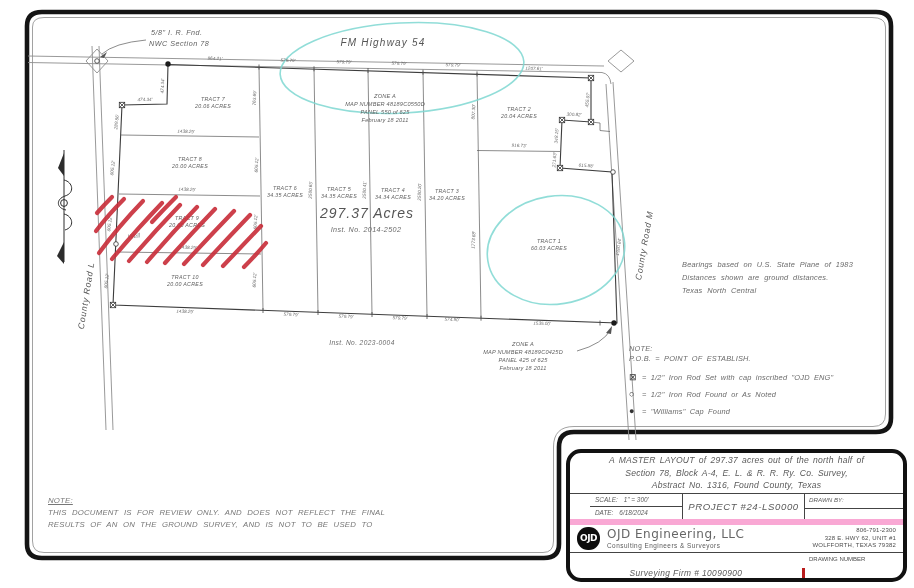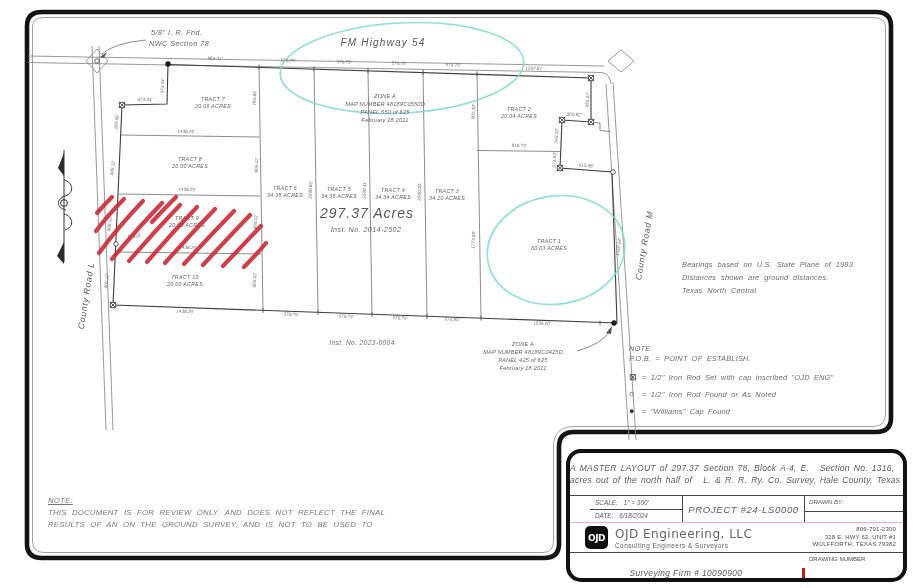--- a/index.html
+++ b/index.html
@@ -35,37 +35,37 @@
   .legend .lg-pob{margin-bottom:9px;}
   .legend .lg-item{display:flex;align-items:center;margin-bottom:7px;}
   .legend .lg-sym{width:13px;font-size:9px;font-style:normal;color:#333;}
   .review{left:48px;top:495px;width:400px;font-size:7.8px;line-height:12px;
           word-spacing:3px;letter-spacing:.2px;color:#777;}
   .review .rv-title{text-decoration:underline;}
   
   .tb{position:absolute;left:566px;top:449px;width:341px;height:133px;background:#fff;
       border:4px solid #111;border-radius:15px;box-sizing:border-box;display:flex;
       flex-direction:column;overflow:hidden;color:#5a5a5a;}
-  .tb-desc{height:44px;border-bottom:1px solid #444;display:flex;flex-direction:row;
+  .tb-desc{height:44px;border-bottom:1px solid #444;display:flex;flex-direction:column;
            align-items:center;justify-content:center;font-style:italic;font-size:8.6px;
            line-height:12.5px;letter-spacing:.2px;word-spacing:1.5px;}
-  .tb-row2{display:flex;height:27px;border-bottom:1px solid #f9a8d4;padding-left:20px;}
+  .tb-row2{display:flex;height:27px;border-bottom:6px solid #f9a8d4;padding-left:20px;}
   .tb-sd{width:93px;border-right:1px solid #444;display:flex;flex-direction:column;box-sizing:border-box;}
   .tb-cell{flex:1;display:flex;align-items:center;gap:6px;padding:0 5px;font-style:italic;font-size:6.4px;}
   .tb-scale{border-bottom:1px solid #444;}
   .tb-project{flex:1;display:flex;align-items:center;justify-content:center;border-right:1px solid #444;
               font-style:italic;font-size:9.6px;letter-spacing:.6px;}
   .tb-drawn{width:98px;display:flex;flex-direction:column;box-sizing:border-box;}
   .tb-drawn-top{flex:1;border-bottom:1px solid #444;font-style:italic;font-size:6.2px;padding:2px 4px;}
   .tb-drawn-bottom{flex:1;}
   .tb-company{height:31px;border-bottom:1px solid #444;display:flex;align-items:center;
               padding:0 7px;gap:7px;box-sizing:border-box;}
-  .tb-logo{width:23px;height:23px;background:#0d0d0d;border-radius:5px;color:#fff;display:flex;
+  .tb-logo{width:23px;height:23px;background:#0d0d0d;border-radius:11px;color:#fff;display:flex;
            align-items:center;justify-content:center;font-weight:bold;font-size:9px;
-           letter-spacing:-.5px;font-family:"DejaVu Sans",sans-serif;margin-left:8px;}
+           letter-spacing:-.5px;font-family:"DejaVu Sans",sans-serif;}
   .tb-names{flex:1;}
   .tb-cname{font-size:12px;letter-spacing:.5px;color:#666;font-family:"DejaVu Sans",sans-serif;}
   .tb-tag{font-size:6.4px;letter-spacing:.5px;margin-top:1px;}
   .tb-addr{width:112px;text-align:right;font-size:6px;line-height:7.6px;letter-spacing:.2px;color:#4d4d4d;}
   .tb-bottom{flex:1;display:flex;}
   .tb-firm{flex:1;display:flex;align-items:center;justify-content:center;border-right:3px solid #b91c1c;
            font-style:italic;font-size:8.4px;letter-spacing:.4px;margin-top:15px;}
   .tb-dnum{width:98px;font-size:6px;padding:3px 4px;box-sizing:border-box;color:#4d4d4d;}
 </style>
 </head>
@@ -298,21 +298,21 @@
 <div class="overlay review">
   <div class="rv-title">NOTE:</div>
   <div>THIS DOCUMENT IS FOR REVIEW ONLY. AND DOES NOT REFLECT THE FINAL</div>
   <div>RESULTS OF AN ON THE GROUND SURVEY, AND IS NOT TO BE USED TO</div>
 </div>
 
 <div class="tb">
   <div class="tb-desc">
     <div>A MASTER LAYOUT of 297.37 acres out of the north half of</div>
     <div>Section 78, Block A-4, E. L. &amp; R. R. Ry. Co. Survey,</div>
-    <div>Section No. 1316, Hale County, Texas</div>
+    <div>Abstract No. 1316, Found County, Texas</div>
   </div>
   <div class="tb-row2">
     <div class="tb-sd">
       <div class="tb-cell tb-scale">
         <span>SCALE:</span>
         <span>1" = 300'</span>
       </div>
       <div class="tb-cell">
         <span>DATE:</span>
         <span>6/18/2024</span>

